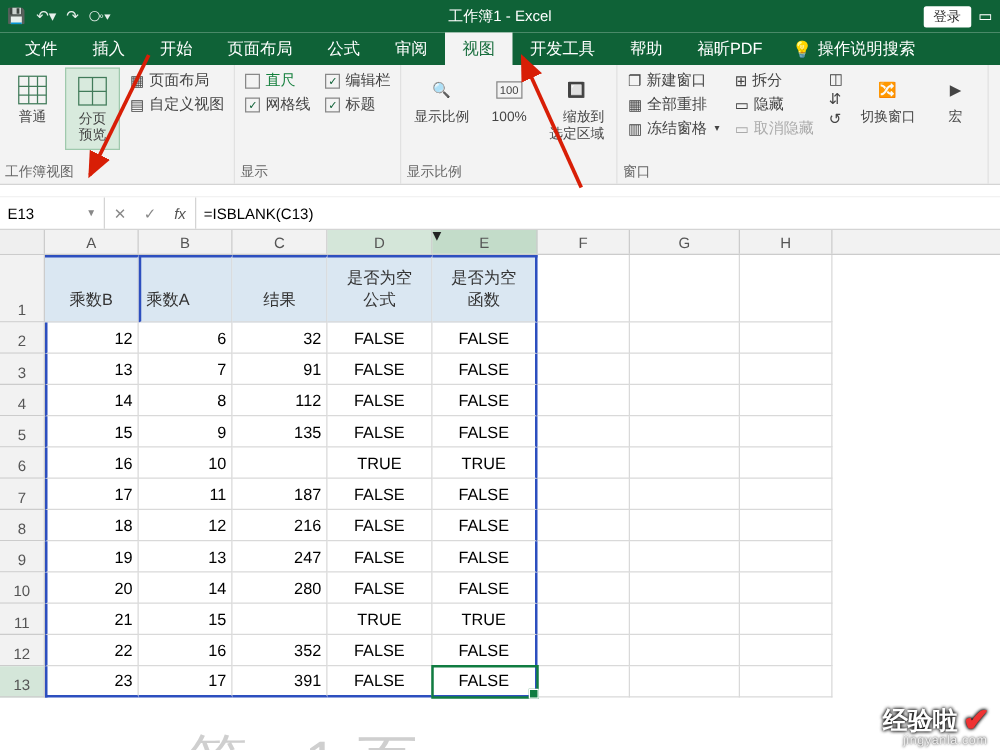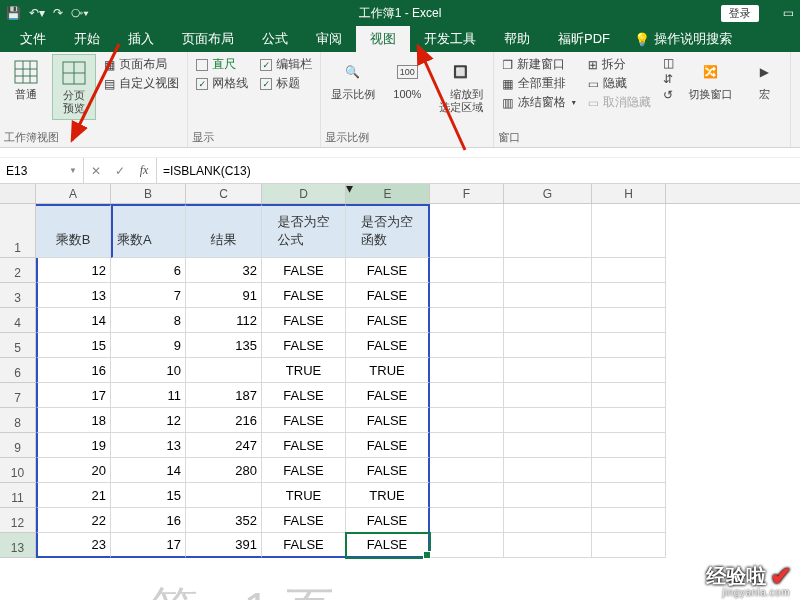--- a/index.html
+++ b/index.html
@@ -2,21 +2,21 @@
 <html><head>
 <meta charset="utf-8">
 <style>
   * { box-sizing: border-box; margin: 0; padding: 0; font-family: "Microsoft YaHei", "Segoe UI", sans-serif; }
   body { width: 800px; height: 600px; overflow: hidden; background: #fff; position: relative; }
   
   .titlebar { height: 26px; background: #0f6237; color: #fff; display: flex; align-items: center; padding: 0 6px; font-size: 12px; }
   .titlebar .qat { display: flex; gap: 8px; align-items: center; }
   .titlebar .qat span { opacity: .9; }
   .titlebar .title { position: absolute; left: 50%; transform: translateX(-50%); font-size: 12px; }
-  .titlebar .right { margin-left: auto; display: flex; gap: 24px; align-items: center; }
+  .titlebar .right { margin-left: auto; display: flex; gap: 6px; align-items: center; }
   .login-btn { background: #fff; color: #333; padding: 1px 8px; font-size: 11px; border-radius: 2px; }
   
   .tabs { height: 26px; background: #0f6237; display: flex; align-items: center; padding: 0 6px; gap: 0; color: #fff; font-size: 13px; }
   .tab { padding: 4px 14px 5px; cursor: pointer; }
   .tab.active { background: #f3f3f3; color: #1a6f3f; }
   .tabs .tell-me { display: flex; align-items: center; gap: 4px; padding: 4px 10px; }
   
   .ribbon { height: 96px; background: #f3f3f3; border-bottom: 1px solid #d4d4d4; display: flex; font-size: 12px; color: #444; }
   .ribbon-group { border-right: 1px solid #e1e1e1; display: flex; flex-direction: column; padding: 2px 4px 0; }
   .ribbon-group .items { display: flex; align-items: flex-start; flex: 1; gap: 4px; }
@@ -27,42 +27,42 @@
   .big-btn .txt { font-size: 11px; text-align: right; line-height: 13px; }
   .stack { display: flex; flex-direction: column; gap: 2px; padding: 2px 4px; font-size: 12px; }
   .stack .row { display: flex; align-items: center; gap: 4px; white-space: nowrap; }
   .cb { width: 12px; height: 12px; border: 1px solid #888; display: inline-flex; align-items: center; justify-content: center; font-size: 9px; color: #0f6237; }
   
   .formula-area { height: 26px; border-bottom: 1px solid #d4d4d4; display: flex; align-items: stretch; background: #fff; font-size: 12px; }
   .namebox { width: 84px; border-right: 1px solid #d4d4d4; display: flex; align-items: center; padding: 0 6px; }
   .namebox .dd { margin-left: auto; color: #888; font-size: 8px; }
   .fx-btns { display: flex; align-items: center; border-right: 1px solid #d4d4d4; }
   .fx-btns span { width: 24px; text-align: center; color: #888; }
-  .fx-btns .fx { font-style: italic; color: #555; font-family: Liberation Serif, serif; }
+  .fx-btns .fx { font-style: italic; color: #555; }
   .formula-input { flex: 1; display: flex; align-items: center; padding: 0 6px; }
   
   .gap { height: 10px; background: #fff; border-bottom: 1px solid #eee; }
   
   .grid-area { position: relative; }
   .col-headers { display: flex; height: 20px; background: #f2f2f2; border-bottom: 1px solid #ccc; font-size: 12px; color: #555; }
   .corner { width: 36px; border-right: 1px solid #ccc; background: #efefef; }
   .ch { border-right: 1px solid #ccc; text-align: center; line-height: 20px; }
   .ch.sel { background: #d4e6d9; }
   .ch.active { background: #c3dcc9; }
   
   .rows { }
   .row-line { display: flex; height: 25px; }
   .row-line.header-row { height: 54px; }
   .rh { width: 36px; background: #f2f2f2; border-right: 1px solid #ccc; border-bottom: 1px solid #ccc; font-size: 12px; color: #555; display: flex; align-items: flex-end; justify-content: center; padding-bottom: 2px; }
   .rh.sel { background: #d4e6d9; }
   .cell { border-right: 1px solid #d9d9d9; border-bottom: 1px solid #d9d9d9; font-size: 13px; display: flex; align-items: center; padding: 0 4px; }
   .cell.right { justify-content: flex-end; }
   .cell.center { justify-content: center; }
   .hdr-cell { background: #dae7f2; font-size: 13px; color: #333; align-items: flex-end; padding-bottom: 8px; }
-  .hdr-cell .two-line { text-align: left; line-height: 18px; }
+  .hdr-cell .two-line { text-align: center; line-height: 18px; }
   
   .print-border-top { border-top: 2px solid #2d4fbf !important; }
   .print-border-left { border-left: 2px solid #2d4fbf !important; }
   .print-border-right { border-right: 2px solid #2d4fbf !important; }
   .print-border-bottom { border-bottom: 2px solid #2d4fbf !important; }
   
   .active-cell { outline: 2px solid #107c41; outline-offset: -1px; position: relative; }
   .active-cell::after { content:''; position:absolute; right:-3px; bottom:-3px; width:6px; height:6px; background:#107c41; border:1px solid #fff; }
   
   .watermark { position: absolute; left: 150px; top: 394px; font-size: 48px; color: #cfcfcf; pointer-events: none; z-index: 0; letter-spacing: 16px; }
@@ -92,22 +92,22 @@
   </div>
   <div class="title">工作簿1 - Excel</div>
   <div class="right">
     <span class="login-btn">登录</span>
     <span>▭</span>
   </div>
 </div>
 
 <div class="tabs">
   <div class="tab">文件</div>
+  <div class="tab">插入</div>
   <div class="tab">开始</div>
-  <div class="tab">插入</div>
   <div class="tab">页面布局</div>
   <div class="tab">公式</div>
   <div class="tab">审阅</div>
   <div class="tab active">视图</div>
   <div class="tab">开发工具</div>
   <div class="tab">帮助</div>
   <div class="tab">福昕PDF</div>
   <div class="tell-me">
     <span>💡</span>
     <span>操作说明搜索</span>

